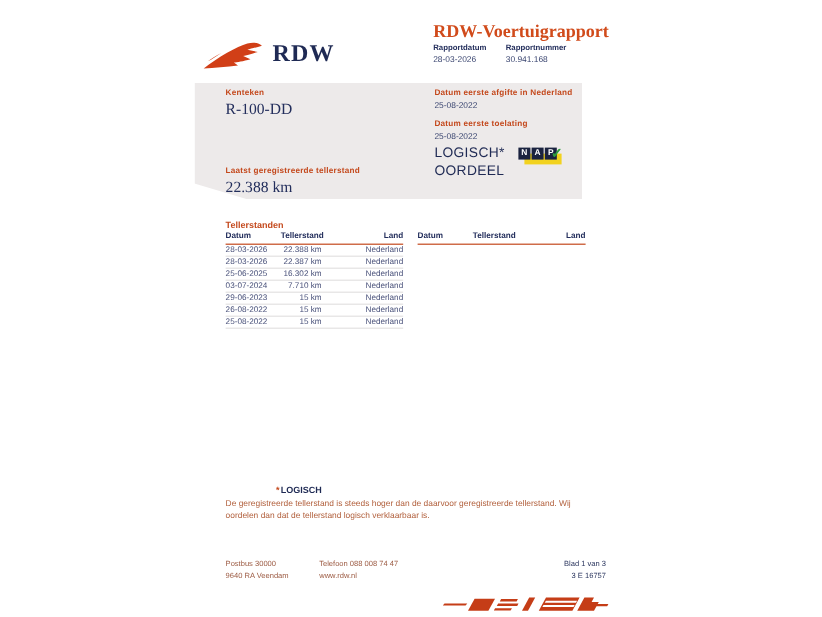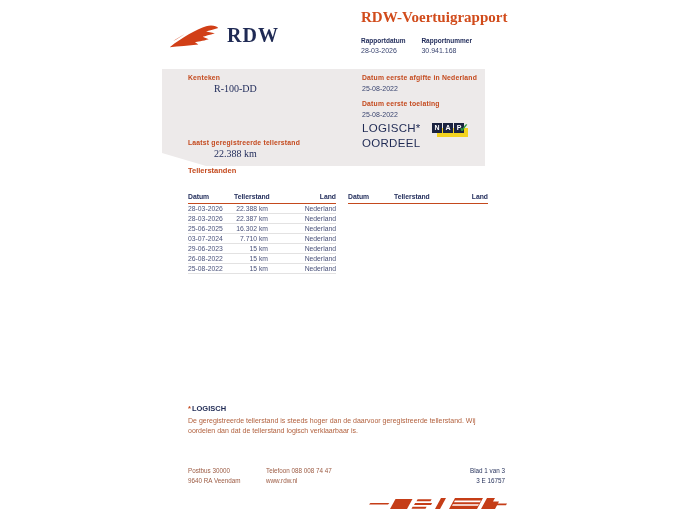--- a/index.html
+++ b/index.html
@@ -2,64 +2,64 @@
 <html><head>
 <meta charset="utf-8">
 <style>
   * { margin:0; padding:0; box-sizing:border-box; }
   html,body { background:#ffffff; }
   .page {
     position:relative; width:685px; height:514px; background:#fff;
     font-family:"Liberation Sans", sans-serif; color:#232e5c; overflow:hidden;
   }
   
-  .logo { position:absolute; left:168px; top:20px; display:flex; align-items:center; gap:7px; }
+  .logo { position:absolute; left:168px; top:30px; display:flex; align-items:center; gap:7px; }
   .logo svg { width:52px; height:30px; }
   .logo-text { font-family:"Liberation Serif", serif; font-weight:600; font-size:20px; color:#1f2a54; letter-spacing:1px; }
-  .title { position:absolute; left:361px; top:9px; font-family:"Liberation Serif", serif; font-weight:700; font-size:15px; color:#d14b1b; }
+  .title { position:absolute; left:361px; top:19px; font-family:"Liberation Serif", serif; font-weight:700; font-size:15px; color:#d14b1b; }
   .meta { position:absolute; left:361px; top:37px; display:flex; gap:16px; }
   .meta .label { font-size:6.5px; font-weight:700; color:#232e5c; }
   .meta .value { font-size:7px; color:#3a4570; margin-top:2.5px; }
   .meta .mcol { min-width:30px; }
   
   .summary-box {
     position:absolute; left:162px; top:69px; width:323px; height:97px; background:#edeaea;
     clip-path:polygon(0 0, 100% 0, 100% 100%, 44px 100%, 0 calc(100% - 13px));
   }
   .olabel { font-size:6.8px; font-weight:700; color:#c4491d; letter-spacing:0.2px; }
   .serifval { font-family:"Liberation Serif", serif; color:#232e5c; }
   .sb-field { position:absolute; }
   .f-kenteken { left:26px; top:5px; }
   .f-merk { left:26px; top:29px; }
   .f-teller { left:26px; top:70px; }
   .f-afgifte { left:200px; top:5px; }
   .f-toelating { left:200px; top:31px; }
-  .sb-field .bigval { font-size:10px; margin-top:2px;margin-left:26px; }
+  .sb-field .bigval { font-size:13px; margin-top:2px; }
   .sb-field .smallval { font-size:7px; color:#3a4570; margin-top:3.5px; }
   .verdict { position:absolute; left:200px; top:52px; font-weight:400; font-size:11.5px; line-height:14.5px; color:#1f2a54; letter-spacing:0.3px; }
   .nap { position:absolute; left:270px; top:54px; width:38px; height:17px; }
   .nap .yellow { position:absolute; left:5px; top:5px; width:31px; height:9px; background:#f2d21f; }
   .nap .sq { position:absolute; top:0; width:10px; height:10px; background:#1b2340; color:#fff; font-size:7px; font-weight:700; text-align:center; line-height:10px; }
   .nap .sq.n { left:0; } .nap .sq.a { left:11px; } .nap .sq.p { left:22px; }
   .nap .check { position:absolute; left:27px; top:-2px; color:#2f9c3f; font-size:12px; font-weight:700; }
   
-  .tables-heading { position:absolute; left:188px; top:166px; font-size:7.5px; font-weight:700; color:#c4491d; }
+  .tables-heading { position:absolute; left:188px; top:183px; font-size:7.5px; font-weight:700; color:#c4491d; }
   .ttable { position:absolute; top:193px; }
   .ttable.left { left:188px; width:148px; }
   .ttable.right { left:348px; width:140px; }
   .thead { display:flex; border-bottom:1px solid #c4491d; padding-bottom:2.5px; }
   .thead .tcell { font-weight:700; color:#232e5c; }
   .tcell { font-size:6.8px; color:#49517a; }
   .c-datum { flex:0 0 46px; text-align:left; }
   .c-tellerstand { flex:0 0 34px; text-align:right; }
   .c-land { flex:1; text-align:right; }
   .trow { display:flex; align-items:center; height:10px; border-bottom:1px solid #e3e2e2; }
   
   .footnote { position:absolute; left:188px; top:404px; width:292px; }
-  .footnote .fn-head { font-size:7.5px; font-weight:700; color:#1f2a54; }
+  .footnote .fn-head { font-size:7.5px; font-weight:700; color:#1f2a54;margin-left:42px; }
   .footnote .fn-head .star { color:#c4491d; margin-right:1px; }
   .footnote .fn-body { margin-top:3px; font-size:7px; line-height:9.5px; color:#b2613e; }
   
   .footer { position:absolute; left:188px; top:466px; width:317px; display:flex; font-size:6.3px; line-height:9.5px; }
   .fcol { color:#9c5b43; }
   .fcol.c1 { width:78px; }
   .fcol.c2 { width:120px; }
   .fcol.c3 { flex:1; text-align:right; color:#2a355e; }
   
   .deco { position:absolute; left:369px; top:496px; width:160px; height:15px; }

